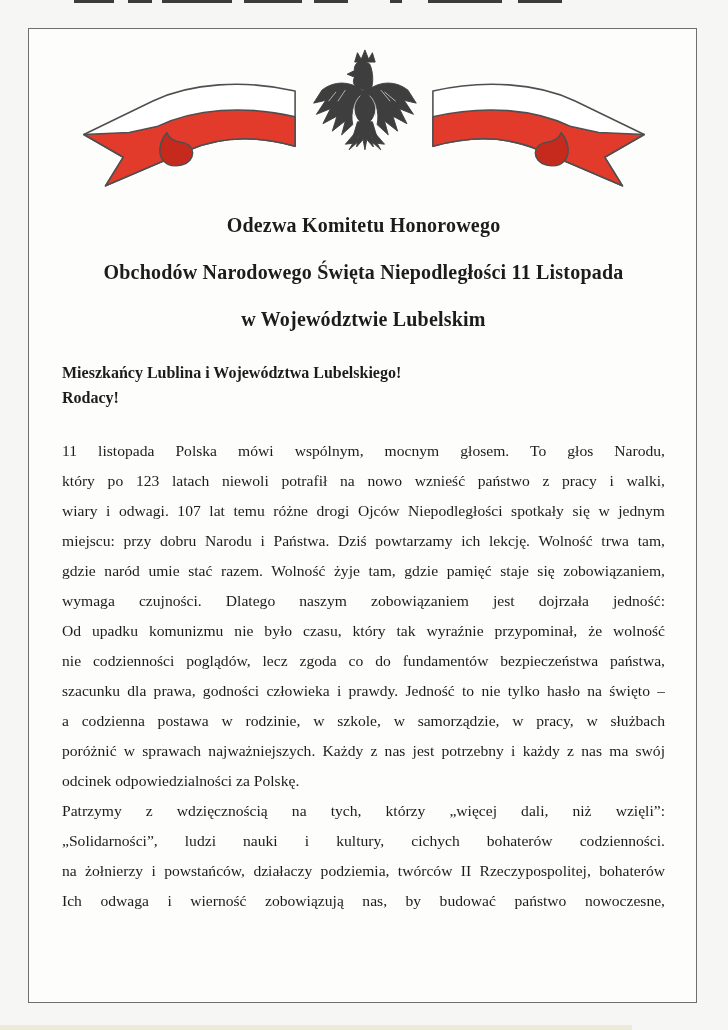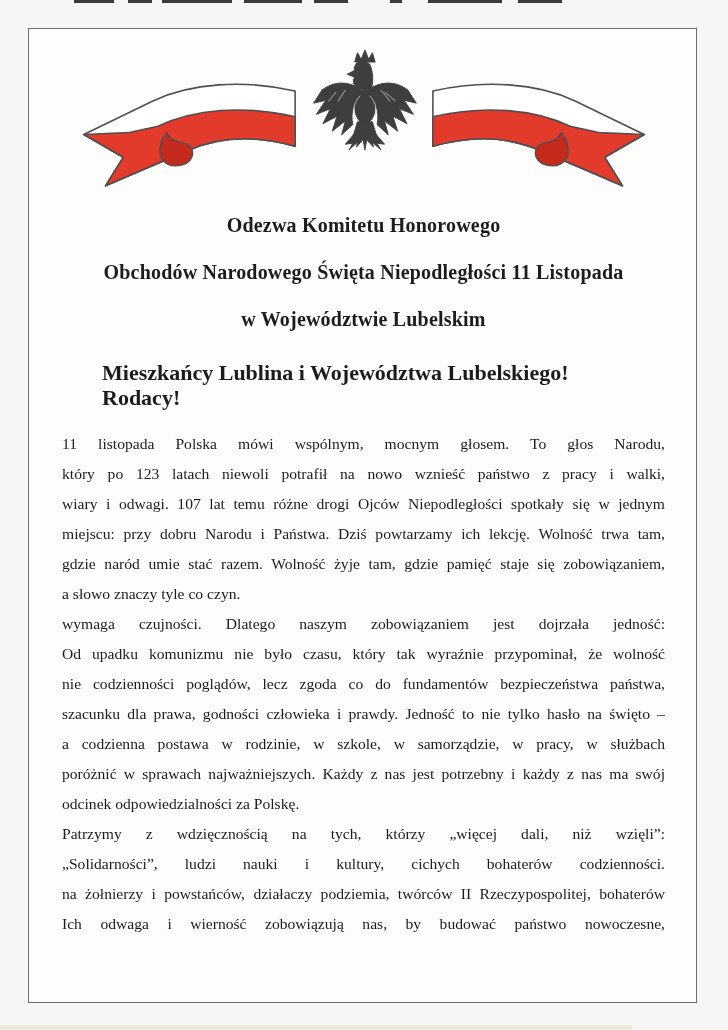--- a/index.html
+++ b/index.html
@@ -19,22 +19,22 @@
     margin-top:18px;height:118px;
     display:flex;justify-content:center;align-items:flex-start;gap:6px;
   }
   .ribbon{margin-top:28px;}
   .eagle{margin-top:0;}
   .title-block{margin-top:37px;text-align:center;}
   .title-line{
     font-weight:bold;font-size:20px;line-height:47px;letter-spacing:.2px;
   }
   .salutation{margin-top:17px;}
-  .salutation-line{font-weight:bold;font-size:22px;line-height:25px;margin-left:40px;}
-  .body-text{margin-top:19px;}
+  .salutation-line{font-weight:bold;font-size:16px;line-height:25px;}
+  .body-text{margin-top:26px;}
   .para{margin:0;}
   .line{
     font-size:15.6px;line-height:30px;height:30px;
     text-align:justify;text-align-last:justify;
     white-space:nowrap;overflow:hidden;
   }
   .line.flush{text-align-last:left;}
   .bottom-strip{
     position:absolute;left:0;top:1025px;width:632px;height:5px;
     background:#ecead9;
@@ -116,21 +116,20 @@
       <div class="salutation-line">Rodacy!</div>
     </div>
 
     <div class="body-text">
         <div class="para">
           <div class="line">11 listopada Polska mówi wspólnym, mocnym głosem. To głos Narodu,</div>
           <div class="line">który po 123 latach niewoli potrafił na nowo wznieść państwo z pracy i walki,</div>
           <div class="line">wiary i odwagi. 107 lat temu różne drogi Ojców Niepodległości spotkały się w jednym</div>
           <div class="line">miejscu: przy dobru Narodu i Państwa. Dziś powtarzamy ich lekcję. Wolność trwa tam,</div>
           <div class="line">gdzie naród umie stać razem. Wolność żyje tam, gdzie pamięć staje się zobowiązaniem,</div>
-          <div class="line flush">a słowo znaczy tyle co czyn.</div>
         </div>
         <div class="para">
           <div class="line">wymaga czujności. Dlatego naszym zobowiązaniem jest dojrzała jedność:</div>
           <div class="line">Od upadku komunizmu nie było czasu, który tak wyraźnie przypominał, że wolność</div>
           <div class="line">nie codzienności poglądów, lecz zgoda co do fundamentów bezpieczeństwa państwa,</div>
           <div class="line">szacunku dla prawa, godności człowieka i prawdy. Jedność to nie tylko hasło na święto –</div>
           <div class="line">a codzienna postawa w rodzinie, w szkole, w samorządzie, w pracy, w służbach</div>
           <div class="line">poróżnić w sprawach najważniejszych. Każdy z nas jest potrzebny i każdy z nas ma swój</div>
           <div class="line flush">odcinek odpowiedzialności za Polskę.</div>
         </div>

